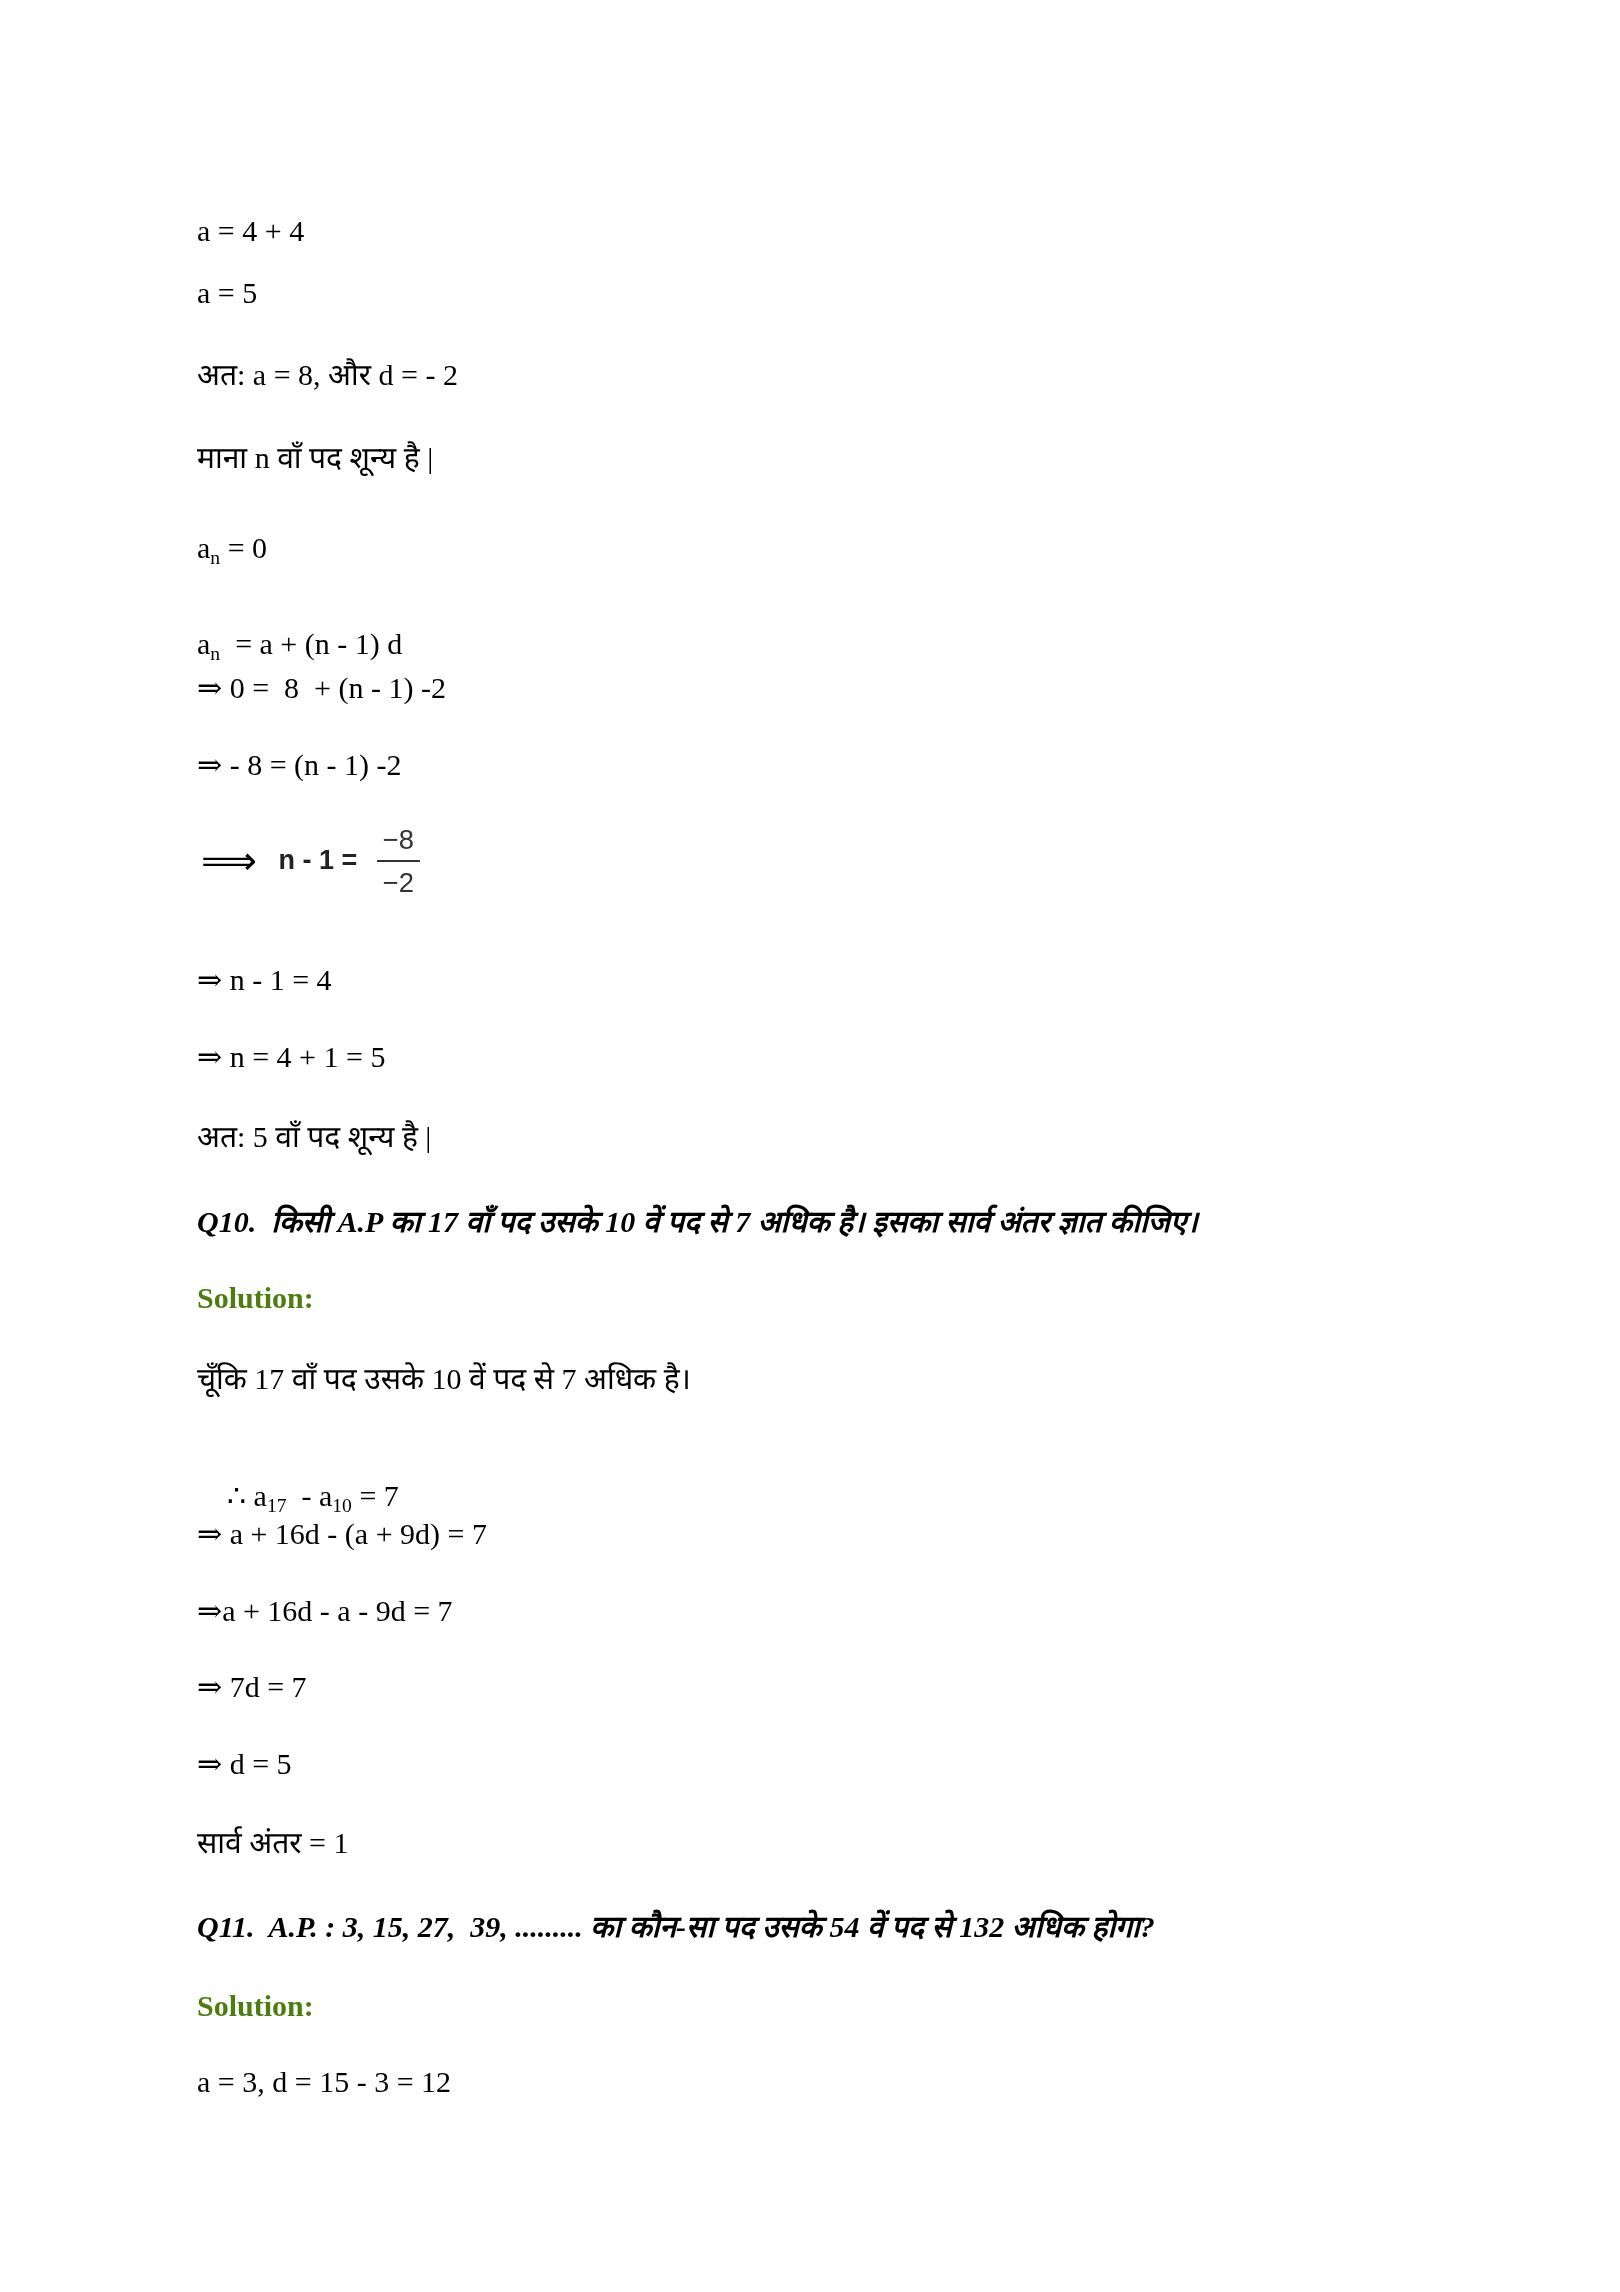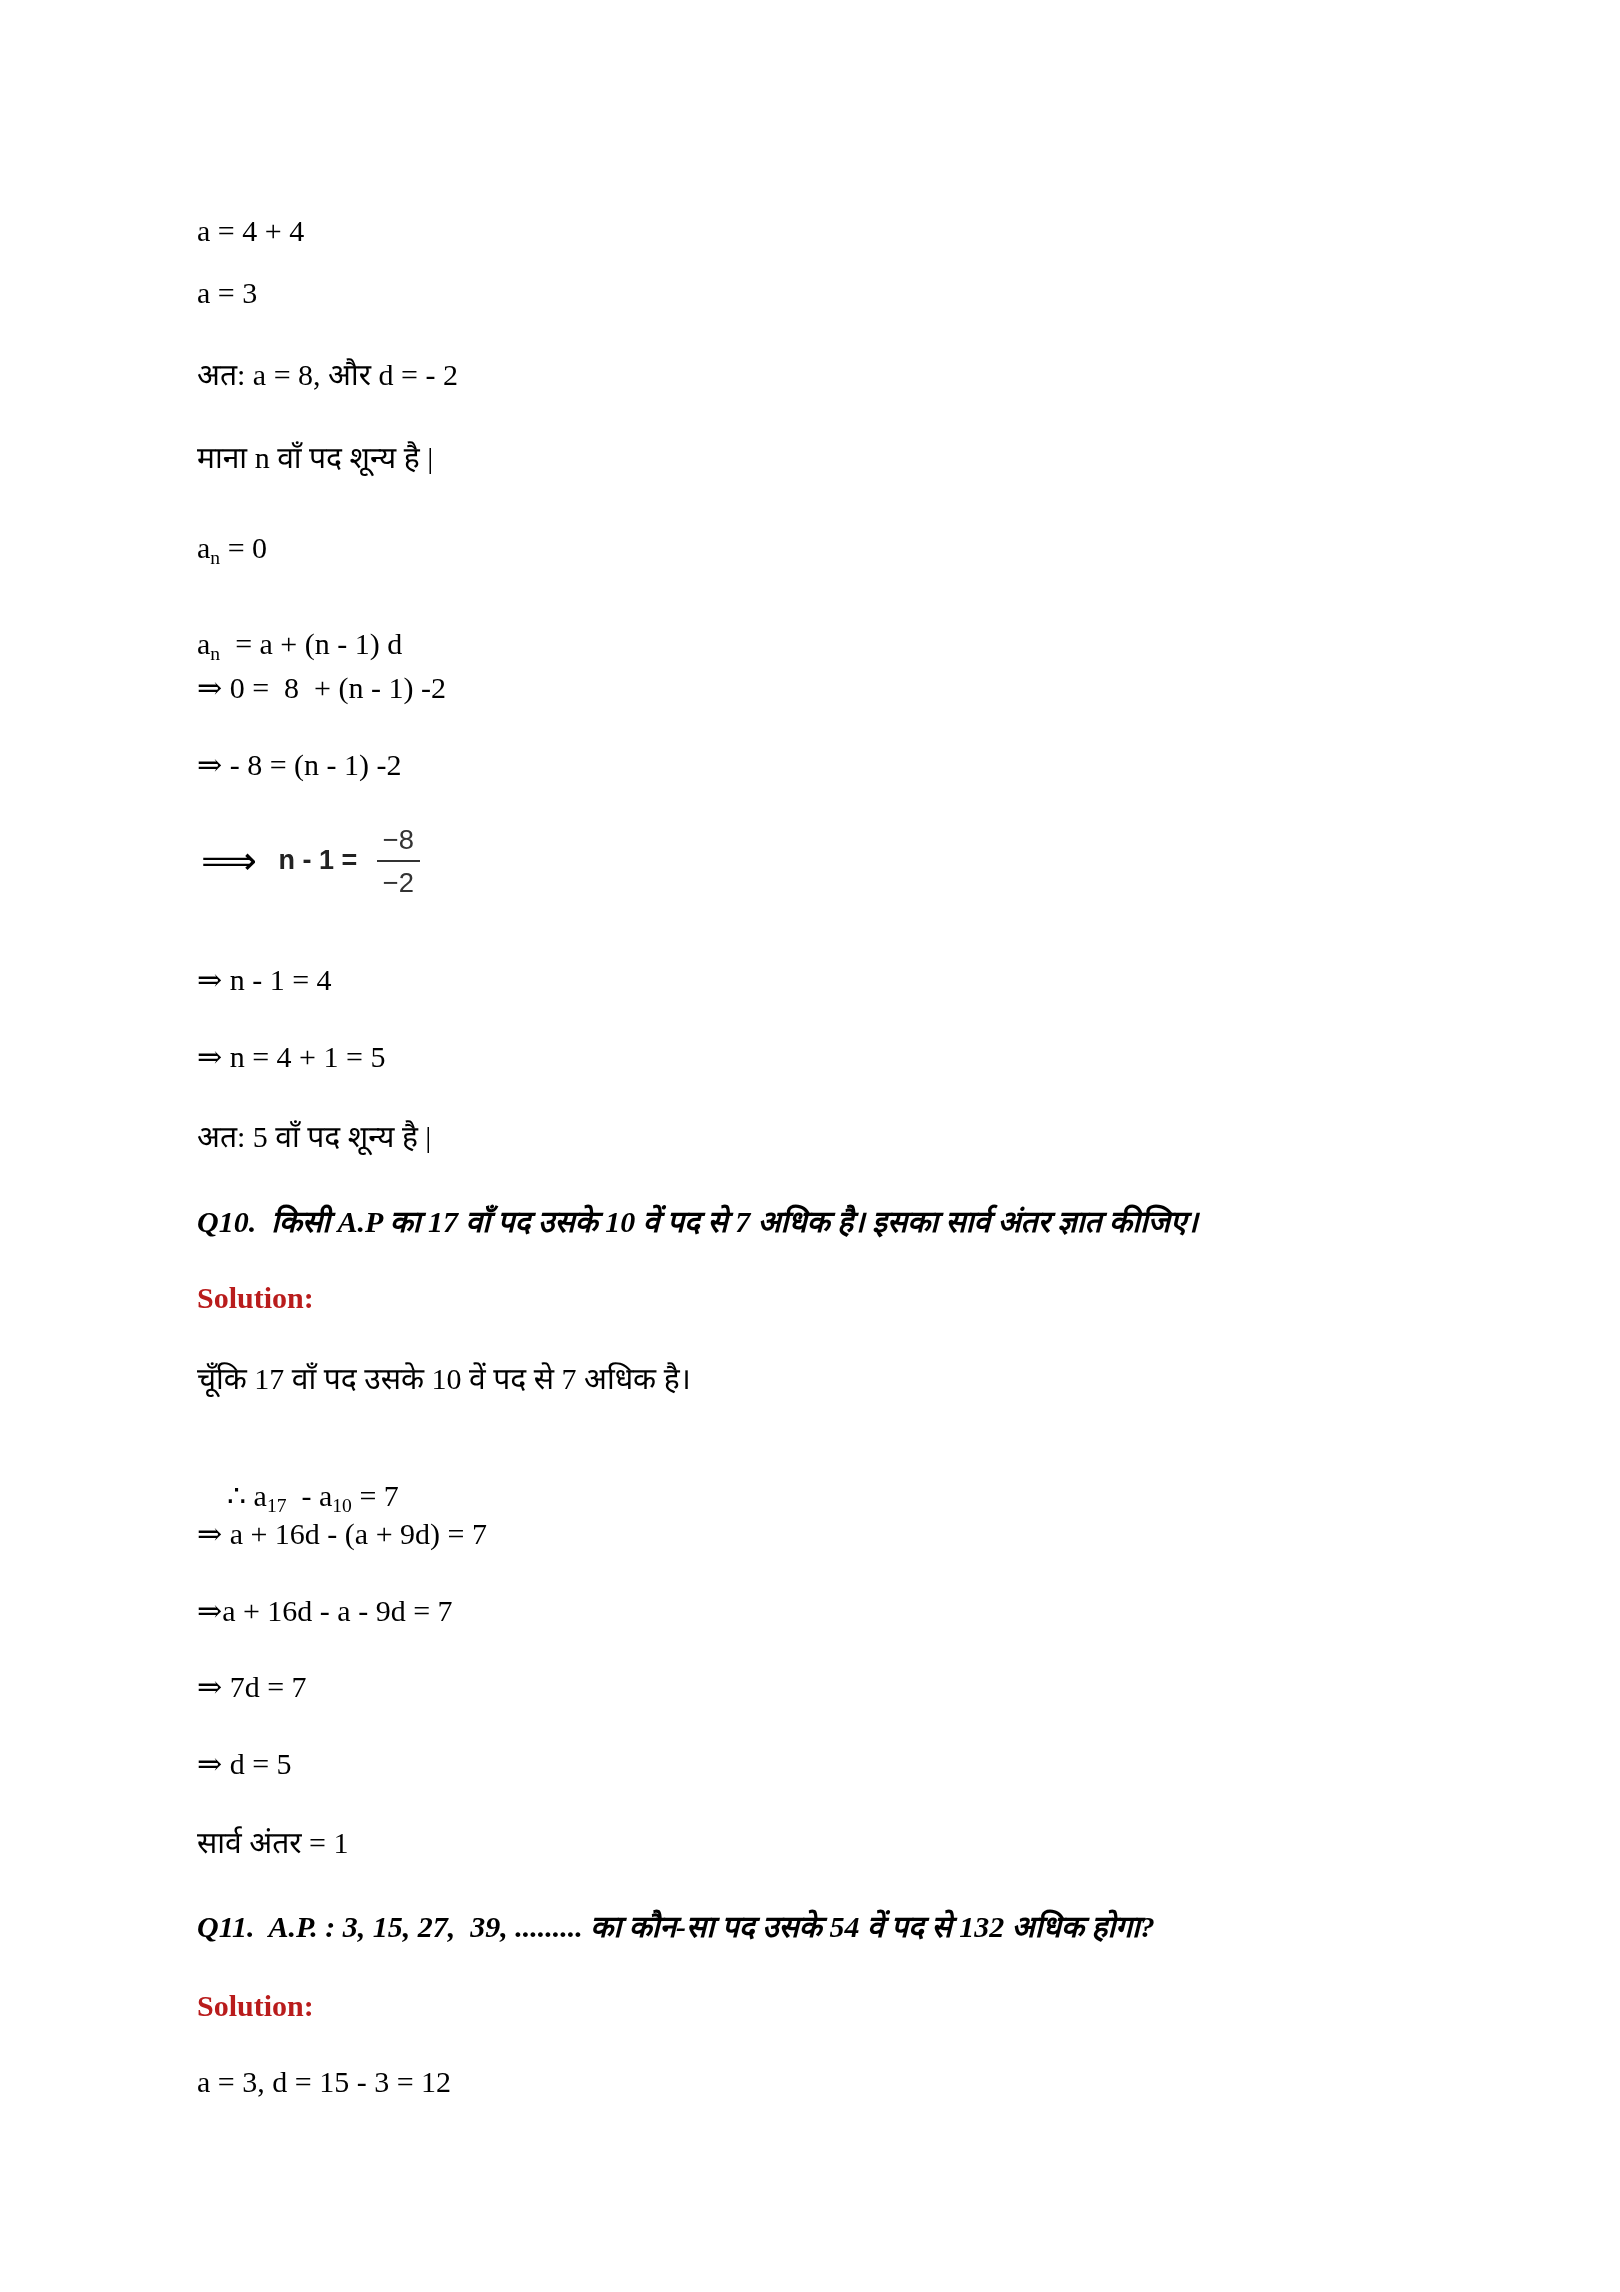--- a/index.html
+++ b/index.html
@@ -1,36 +1,36 @@
 <!DOCTYPE html>
 <html><head>
 <meta charset="utf-8">
 <style>
   html, body { margin: 0; padding: 0; background: #ffffff; }
   body { width: 1620px; height: 2293px; position: relative; overflow: hidden;
          font-family: "Liberation Serif", "DejaVu Serif", serif; color: #000; }
   .line { position: absolute; left: 197px; font-size: 30px; line-height: 39px; white-space: nowrap; }
   .q { font-weight: bold; font-style: italic; }
-  .sol { color: #b91c1c; font-weight: bold; font-family: "Liberation Serif", serif; }
+  .sol { color: #4d7c0f; font-weight: bold; font-family: "Liberation Serif", serif; }
   sub { font-size: 19.6px; vertical-align: -5.9px; line-height: 0; }
   .frac-line { font-family: "Liberation Sans", "DejaVu Sans", sans-serif; display: flex; align-items: center; }
   .frac-line .arrow { font-size: 39px; margin-right: 21.6px; }
   .frac-line .lhs { font-size: 27px; font-weight: bold; color: #222; }
   .frac { display: inline-flex; flex-direction: column; align-items: center; margin-left: 19.6px; font-size: 27.4px; color: #333; }
   .frac .num { line-height: 33px; }
   .frac .bar { width: 43px; border-top: 2px solid #333; margin: 3.9px 0; }
   .frac .den { line-height: 33px; }
 </style>
 </head>
 <body>
 
 <div>
 
   <div class="line" style="top:211px">a = 4 + 4</div>
-  <div class="line" style="top:273px">a = 3</div>
+  <div class="line" style="top:273px">a = 5</div>
   <div class="line" style="top:355px">अत: a = 8, और d = - 2</div>
   <div class="line" style="top:438px">माना n वाँ पद शून्य है |</div>
 
   <div class="line" style="top:528px">
     <span>a</span><sub>n</sub><span> = 0</span>
   </div>
   <div class="line" style="top:624px">
     <span>a</span><sub>n</sub><span style="white-space:pre">  = a + (n - 1) d</span>
   </div>
   <div class="line" style="top:668px; white-space:pre">⇒ 0 =  8  + (n - 1) -2</div>

